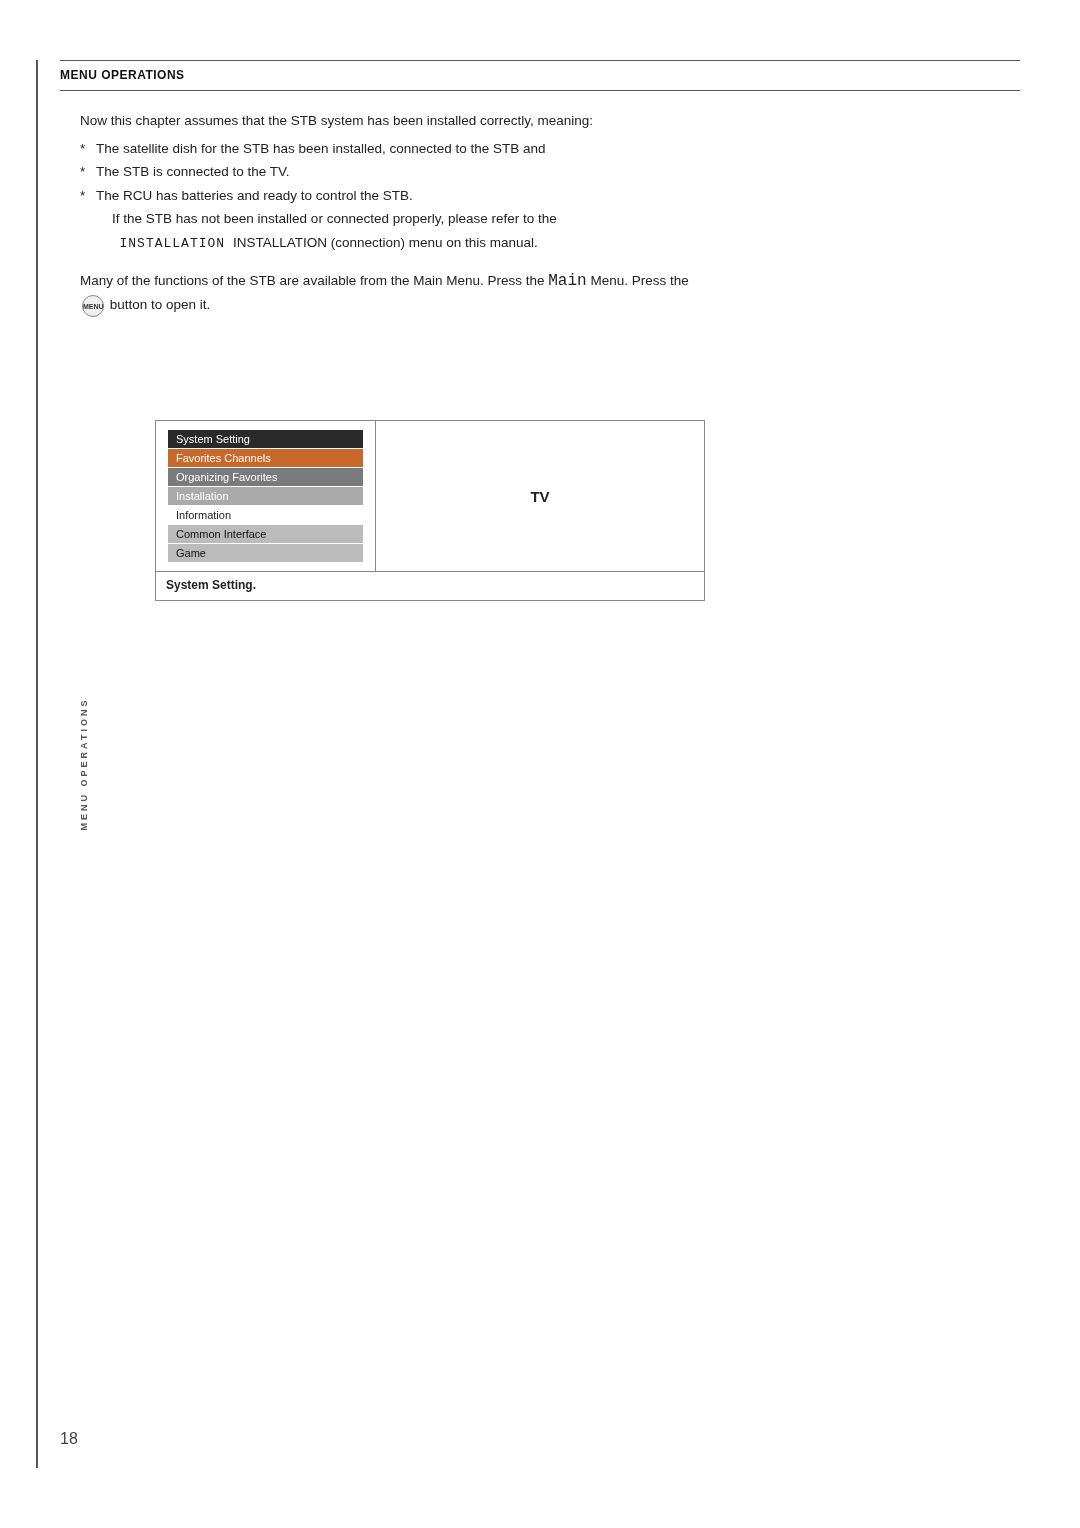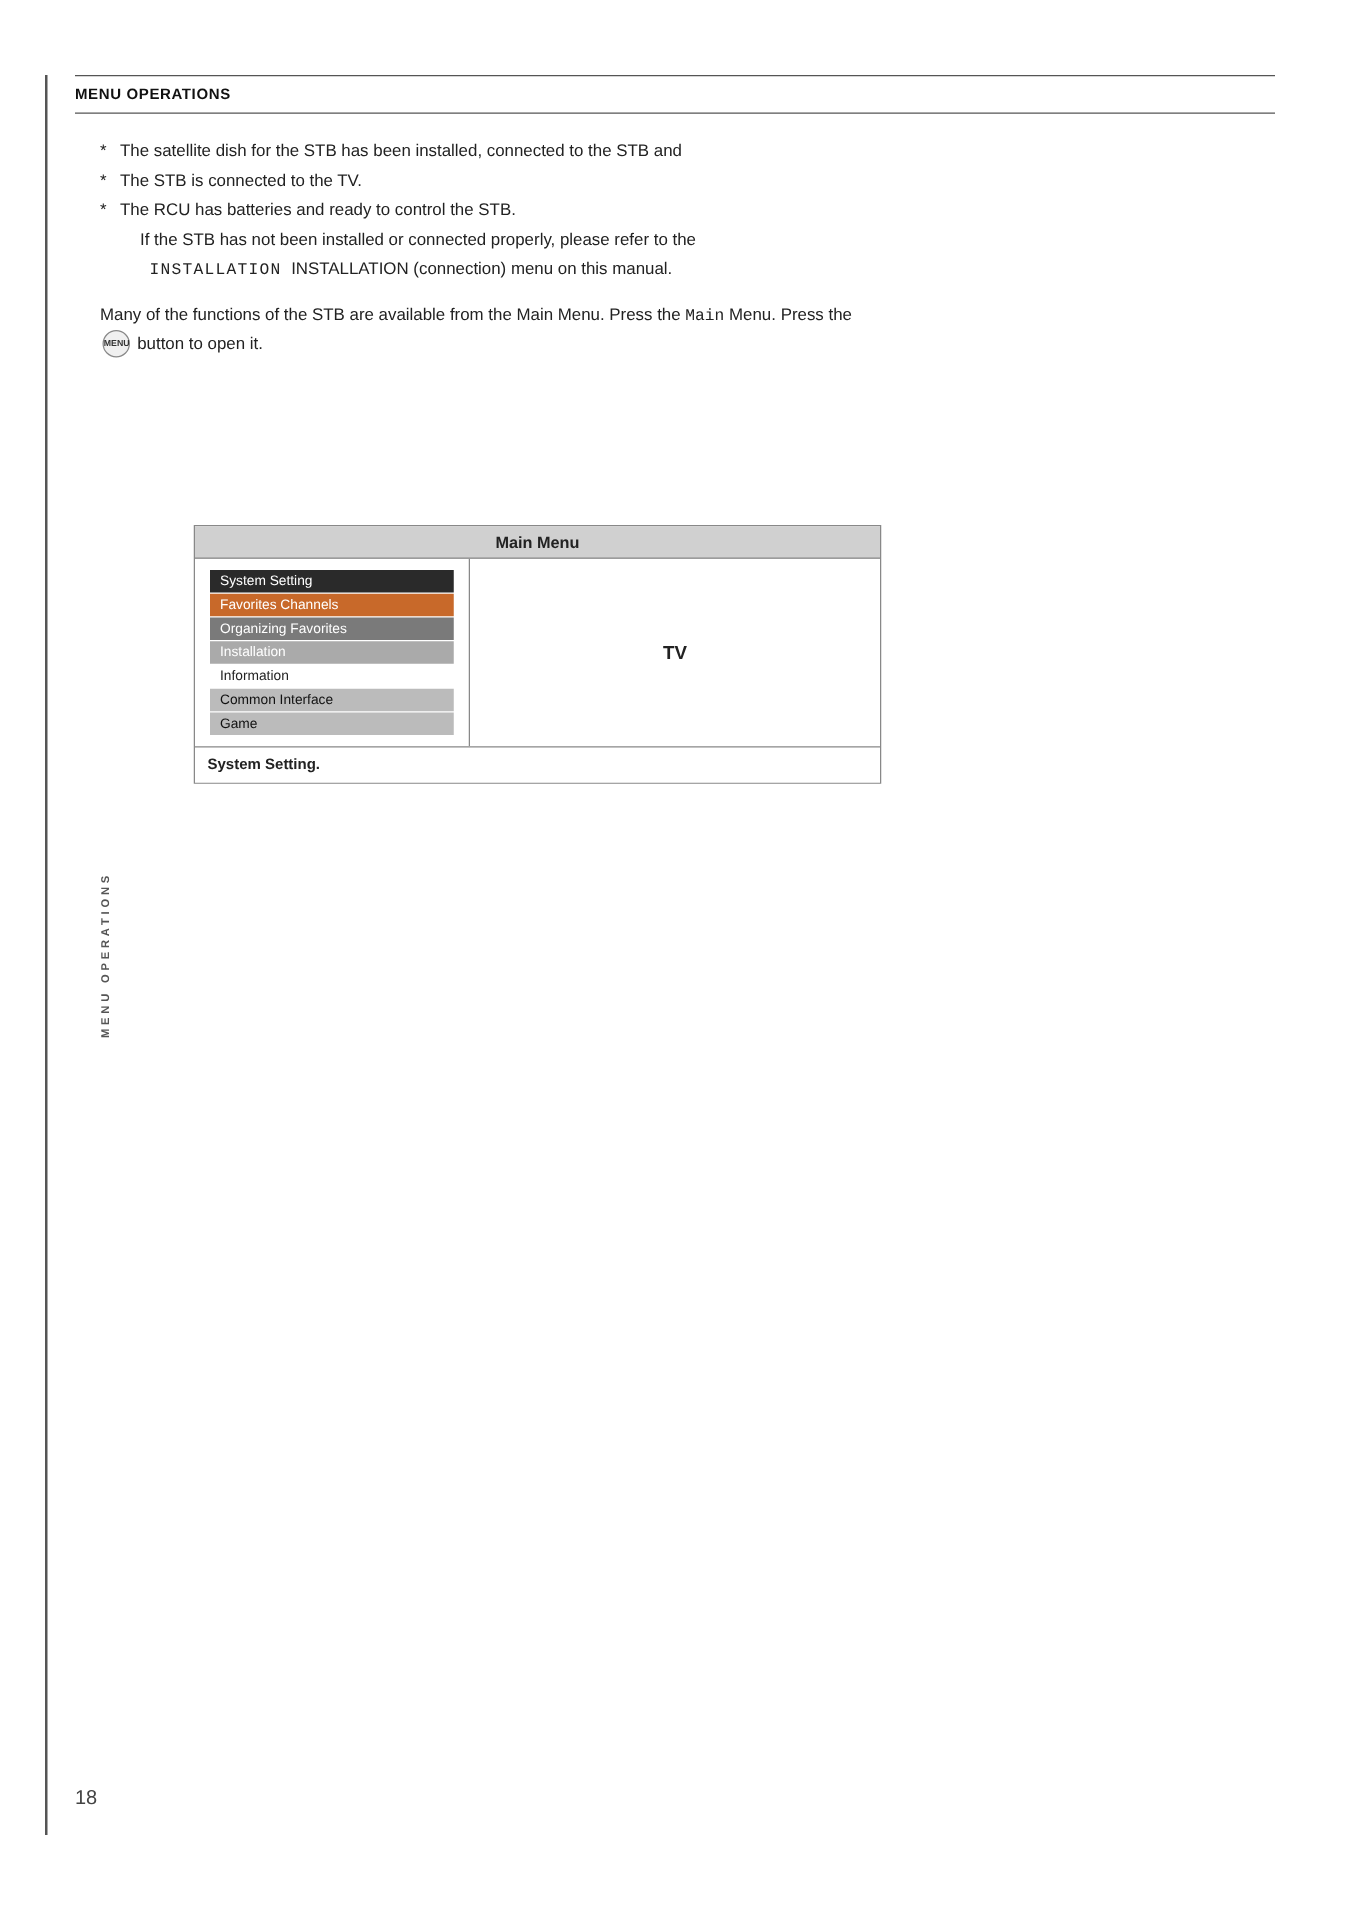--- a/index.html
+++ b/index.html
@@ -108,21 +108,21 @@
     }
 
     .main-text-para {
       font-size: 13.5px;
       line-height: 1.6;
       margin-top: 14px;
     }
 
     .main-mono {
       font-family: 'Courier New', Courier, monospace;
-      font-size: 13px;
+      font-size: 16px;
     }
 
     
     .menu-btn-inline {
       display: inline-block;
       width: 22px;
       height: 22px;
       border-radius: 50%;
       border: 1px solid #888;
       background: #f0f0f0;
@@ -283,20 +283,21 @@
   <div class="top-rule"></div>
 
   <div class="section-header">
     <span class="section-title">MENU OPERATIONS</span>
   </div>
 
   <div class="header-rule"></div>
 
   <div class="content">
 
+    <p class="intro-text">Now this chapter assumes that the STB system has been installed correctly, meaning:</p>
 
     <ul class="bullet-list">
       <li>
         <span>The satellite dish for the STB has been installed, connected to the STB and</span>
       </li>
       <li>
         <span>The STB is connected to the TV.</span>
       </li>
       <li>
         <span>The RCU has batteries and ready to control the STB.</span>
@@ -317,23 +318,20 @@
       <br>
       <span class="menu-btn-inline">MENU</span>
       <span>button to open it.</span>
     </p>
 
   </div>
 
   <div class="menu-diagram-wrapper">
     <div class="menu-diagram">
 
-      <div class="menu-diagram-header">
-        <span>Main Menu</span>
-      </div>
 
       <div class="menu-diagram-body">
 
         <div class="menu-items-col">
 
           <div class="menu-item selected-dark">
             <span>System Setting</span>
           </div>
           <div class="menu-item selected-orange">
             <span>Favorites Channels</span>

